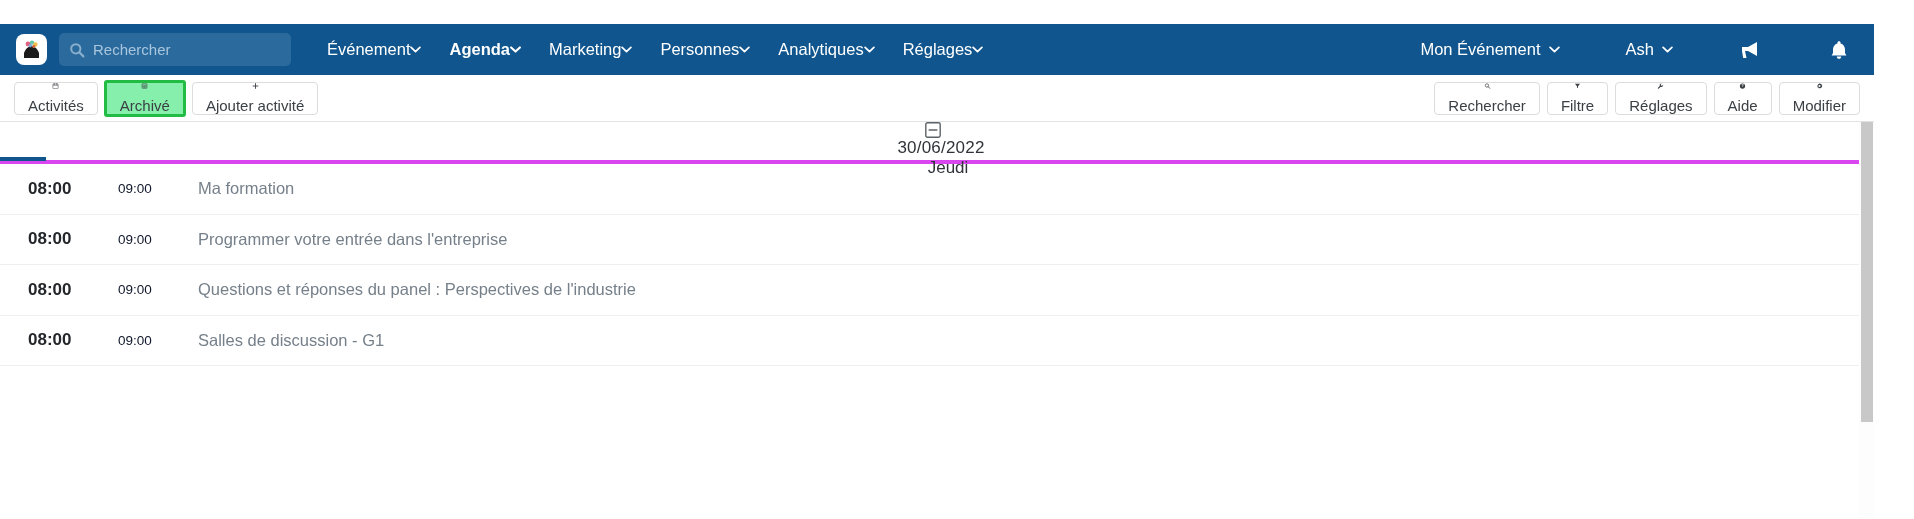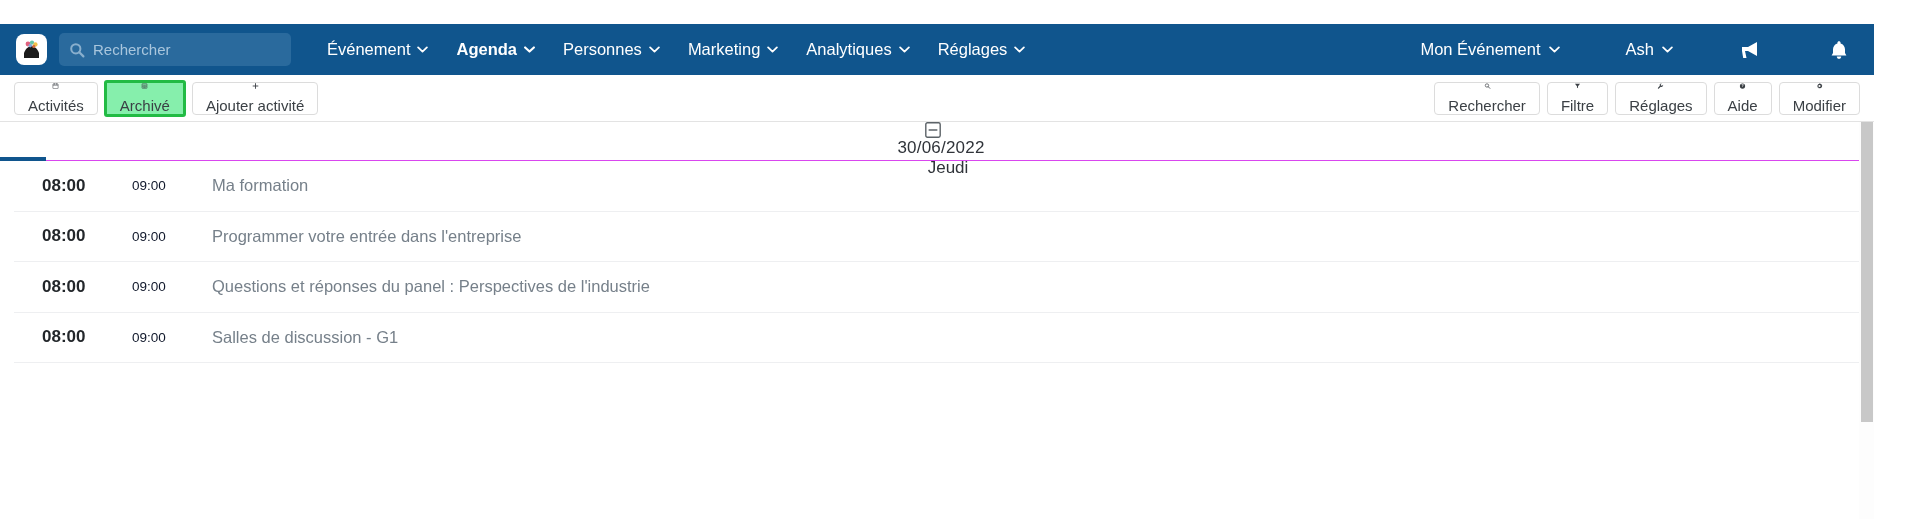--- a/index.html
+++ b/index.html
@@ -65,21 +65,20 @@
 
   .nav-items {
     display: flex;
     align-items: center;
     margin-left: 22px;
     height: 51px;
   }
   .nav-item {
     display: flex;
     align-items: center;
-    gap: 7px;
     color: #ffffff;
     font-size: 16.5px;
     padding: 0 14px;
     height: 51px;
     cursor: pointer;
     white-space: nowrap;
   }
   .nav-item.active { font-weight: bold; }
   .caret {
     display: inline-block;
@@ -189,21 +188,21 @@
   .accent-bar {
     position: absolute;
     left: 0;
     bottom: -1px;
     width: 46px;
     height: 4px;
     background: #10558d;
   }
 
   
-  .list { border-top: 1px solid #d946ef; padding-left: 14px; }
+  .list { border-top: 4px solid #d946ef; }
 
   .row {
     display: flex;
     align-items: center;
     height: 50.5px;
     border-bottom: 1px solid #eeeff1;
     padding-left: 28px;
     cursor: pointer;
     background: #fff;
   }
@@ -288,28 +287,28 @@
       </div>
 
       <div class="nav-item active">
         <span>Agenda</span>
         <svg class="caret" viewBox="0 0 12 8">
           <path d="M1 1.6 L6 6.4 L11 1.6" fill="none" stroke="#ffffff" stroke-width="2.4" stroke-linecap="round" stroke-linejoin="round"></path>
         </svg>
       </div>
 
       <div class="nav-item">
+        <span>Marketing</span>
+        <svg class="caret" viewBox="0 0 12 8">
+          <path d="M1 1.6 L6 6.4 L11 1.6" fill="none" stroke="#ffffff" stroke-width="2" stroke-linecap="round" stroke-linejoin="round"></path>
+        </svg>
+      </div>
+
+      <div class="nav-item">
         <span>Personnes</span>
-        <svg class="caret" viewBox="0 0 12 8">
-          <path d="M1 1.6 L6 6.4 L11 1.6" fill="none" stroke="#ffffff" stroke-width="2" stroke-linecap="round" stroke-linejoin="round"></path>
-        </svg>
-      </div>
-
-      <div class="nav-item">
-        <span>Marketing</span>
         <svg class="caret" viewBox="0 0 12 8">
           <path d="M1 1.6 L6 6.4 L11 1.6" fill="none" stroke="#ffffff" stroke-width="2" stroke-linecap="round" stroke-linejoin="round"></path>
         </svg>
       </div>
 
       <div class="nav-item">
         <span>Analytiques</span>
         <svg class="caret" viewBox="0 0 12 8">
           <path d="M1 1.6 L6 6.4 L11 1.6" fill="none" stroke="#ffffff" stroke-width="2" stroke-linecap="round" stroke-linejoin="round"></path>
         </svg>

